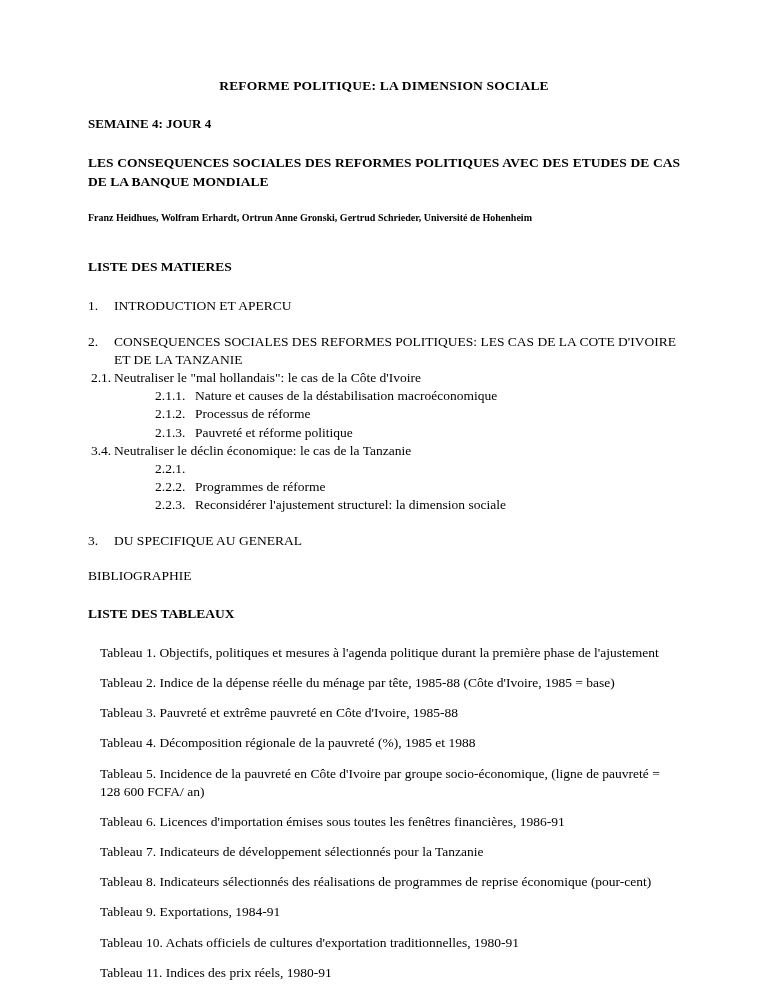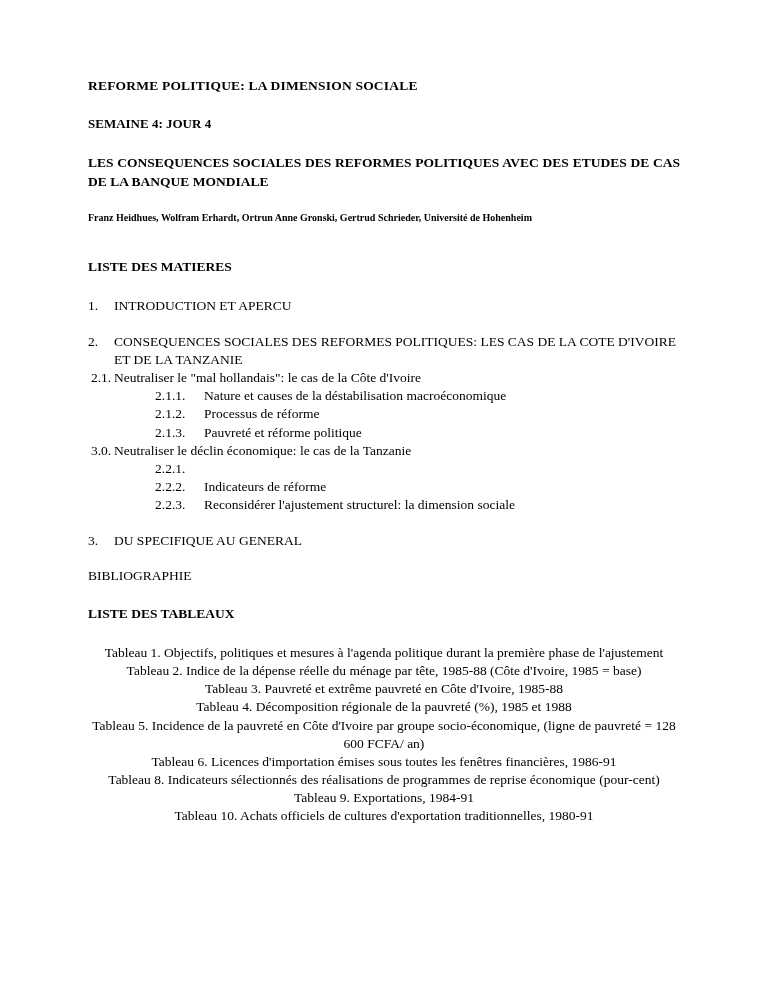--- a/index.html
+++ b/index.html
@@ -25,20 +25,21 @@
   .doc-subtitle,
   .doc-heading,
   .doc-authors,
   .section-title {
     font-weight: bold;
   }
   .doc-title {
     font-size: 13.5px;
     letter-spacing: 0.2px;
     margin: 0 0 22px 0;
+    text-align: center;
   }
   .doc-subtitle {
     font-size: 13px;
     margin: 0 0 22px 0;
   }
   .doc-heading {
     font-size: 13.5px;
     line-height: 1.38;
     text-align: justify;
     margin: 0 0 20px 0;
@@ -76,38 +77,36 @@
     display: flex;
   }
   .toc-l2 .num {
     width: 26px;
     flex: 0 0 26px;
     text-align: center;
   }
   .toc-l3 {
     margin: 0 0 0 67px;
     display: flex;
-    gap: 9px;
   }
   .toc-l3 .num {
     width: 40px;
     flex: 0 0 40px;
   }
   .spacer-18 { height: 18px; }
   .bib {
     font-size: 13.5px;
     margin: 0 0 22px 0;
   }
   .tables-list {
     font-size: 13.5px;
     line-height: 1.345;
   }
   .tables-list .row {
-    margin: 0;
-    text-align: center;
+    margin: 12px;
   }
   .tables-list .row .lbl {
     display: inline;
   }
 </style>
 </head>
 <body>
 
 <div class="page">
 
@@ -147,31 +146,31 @@
       <span class="num">2.1.2.</span>
       <span>Processus de réforme</span>
     </div>
 
     <div class="toc-l3">
       <span class="num">2.1.3.</span>
       <span>Pauvreté et réforme politique</span>
     </div>
 
     <div class="toc-l2">
-      <span class="num">3.0.</span>
+      <span class="num">3.4.</span>
       <span>Neutraliser le déclin économique: le cas de la Tanzanie</span>
     </div>
 
     <div class="toc-l3">
       <span class="num">2.2.1.</span>
     </div>
 
     <div class="toc-l3">
       <span class="num">2.2.2.</span>
-      <span>Indicateurs de réforme</span>
+      <span>Programmes de réforme</span>
     </div>
 
     <div class="toc-l3">
       <span class="num">2.2.3.</span>
       <span>Reconsidérer l'ajustement structurel: la dimension sociale</span>
     </div>
 
     <div class="spacer-18"></div>
 
     <div class="toc-l1">
@@ -185,18 +184,20 @@
 
   <div class="section-title">LISTE DES TABLEAUX</div>
 
   <div class="tables-list">
     <div class="row"><span class="lbl">Tableau 1.  Objectifs, politiques et mesures à l'agenda politique durant la première phase de l'ajustement</span></div>
     <div class="row"><span class="lbl">Tableau 2.  Indice de la dépense réelle du ménage par tête, 1985-88 (Côte d'Ivoire, 1985 = base)</span></div>
     <div class="row"><span class="lbl">Tableau 3.  Pauvreté et extrême pauvreté en Côte d'Ivoire, 1985-88</span></div>
     <div class="row"><span class="lbl">Tableau 4.  Décomposition régionale de la pauvreté (%), 1985 et 1988</span></div>
     <div class="row"><span class="lbl">Tableau 5.  Incidence de la pauvreté en Côte d'Ivoire par groupe socio-économique, (ligne de pauvreté = 128 600 FCFA/ an)</span></div>
     <div class="row"><span class="lbl">Tableau 6.  Licences d'importation émises sous toutes les fenêtres financières, 1986-91</span></div>
+    <div class="row"><span class="lbl">Tableau 7.  Indicateurs de développement sélectionnés pour la Tanzanie</span></div>
     <div class="row"><span class="lbl">Tableau 8.  Indicateurs sélectionnés des réalisations de programmes de reprise économique (pour-cent)</span></div>
     <div class="row"><span class="lbl">Tableau 9.  Exportations, 1984-91</span></div>
     <div class="row"><span class="lbl">Tableau 10.  Achats officiels de cultures d'exportation traditionnelles, 1980-91</span></div>
+    <div class="row"><span class="lbl">Tableau 11.  Indices des prix réels, 1980-91</span></div>
   </div>
 
 </div>
 
 </body></html>

